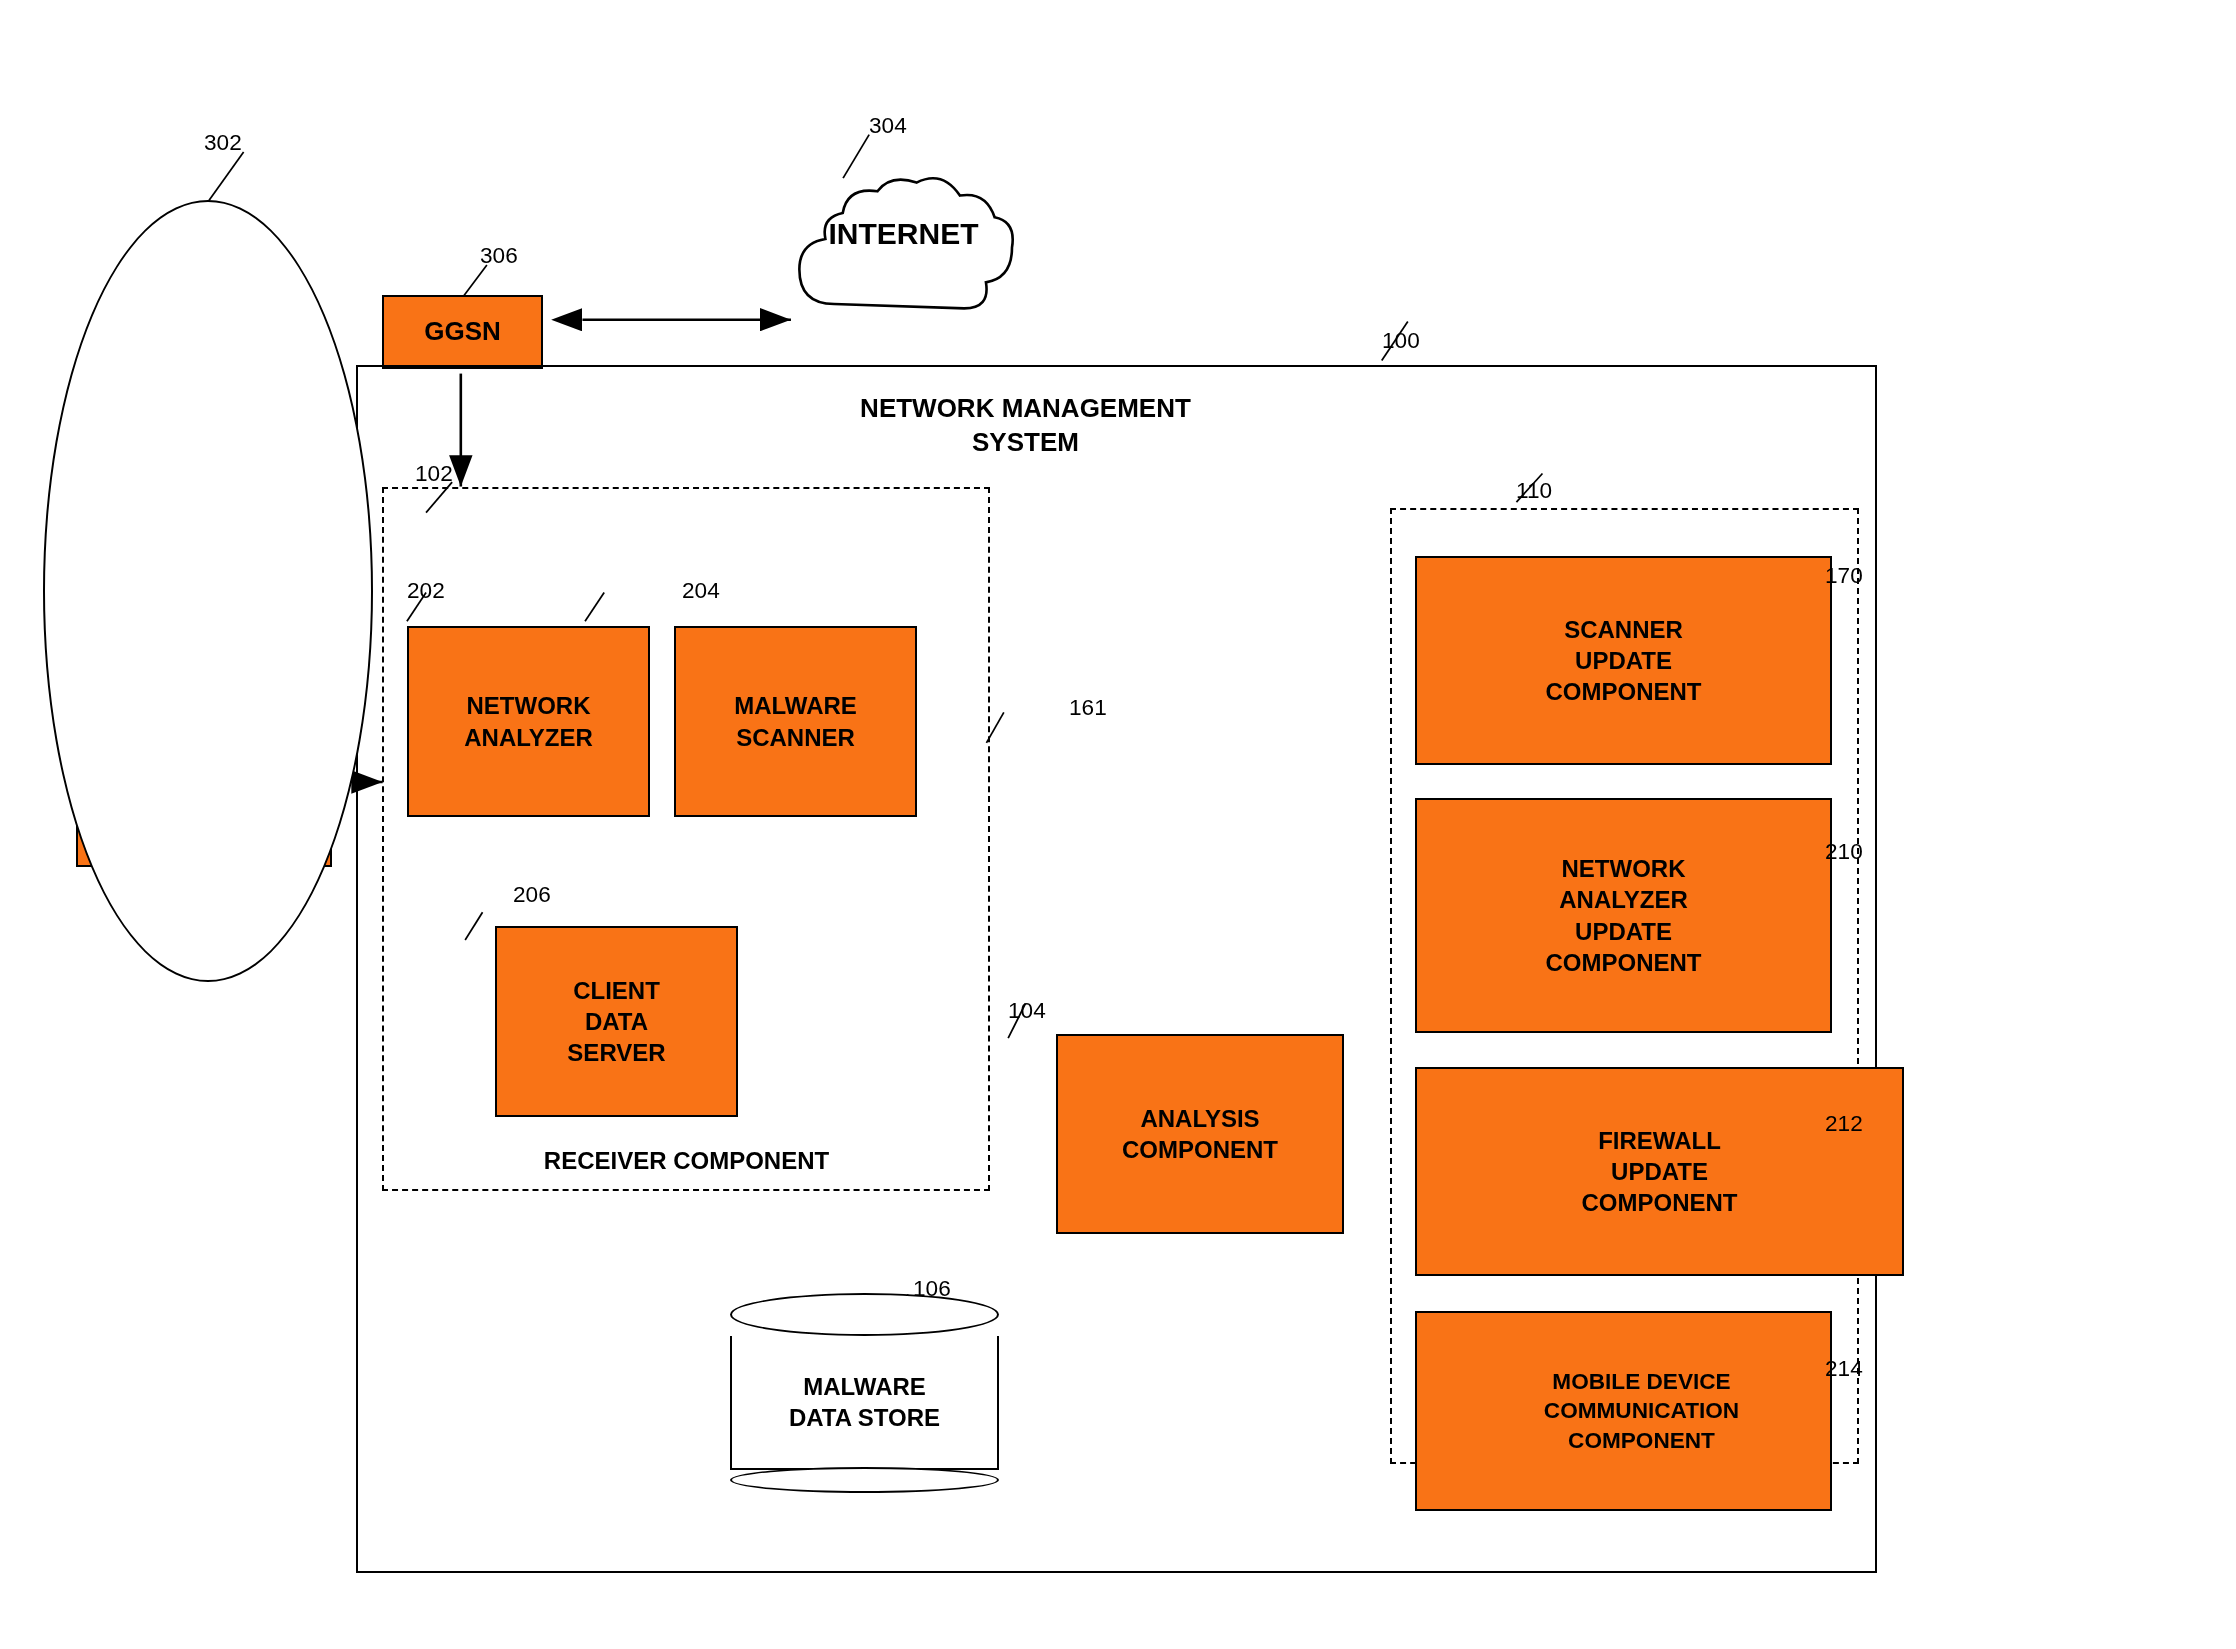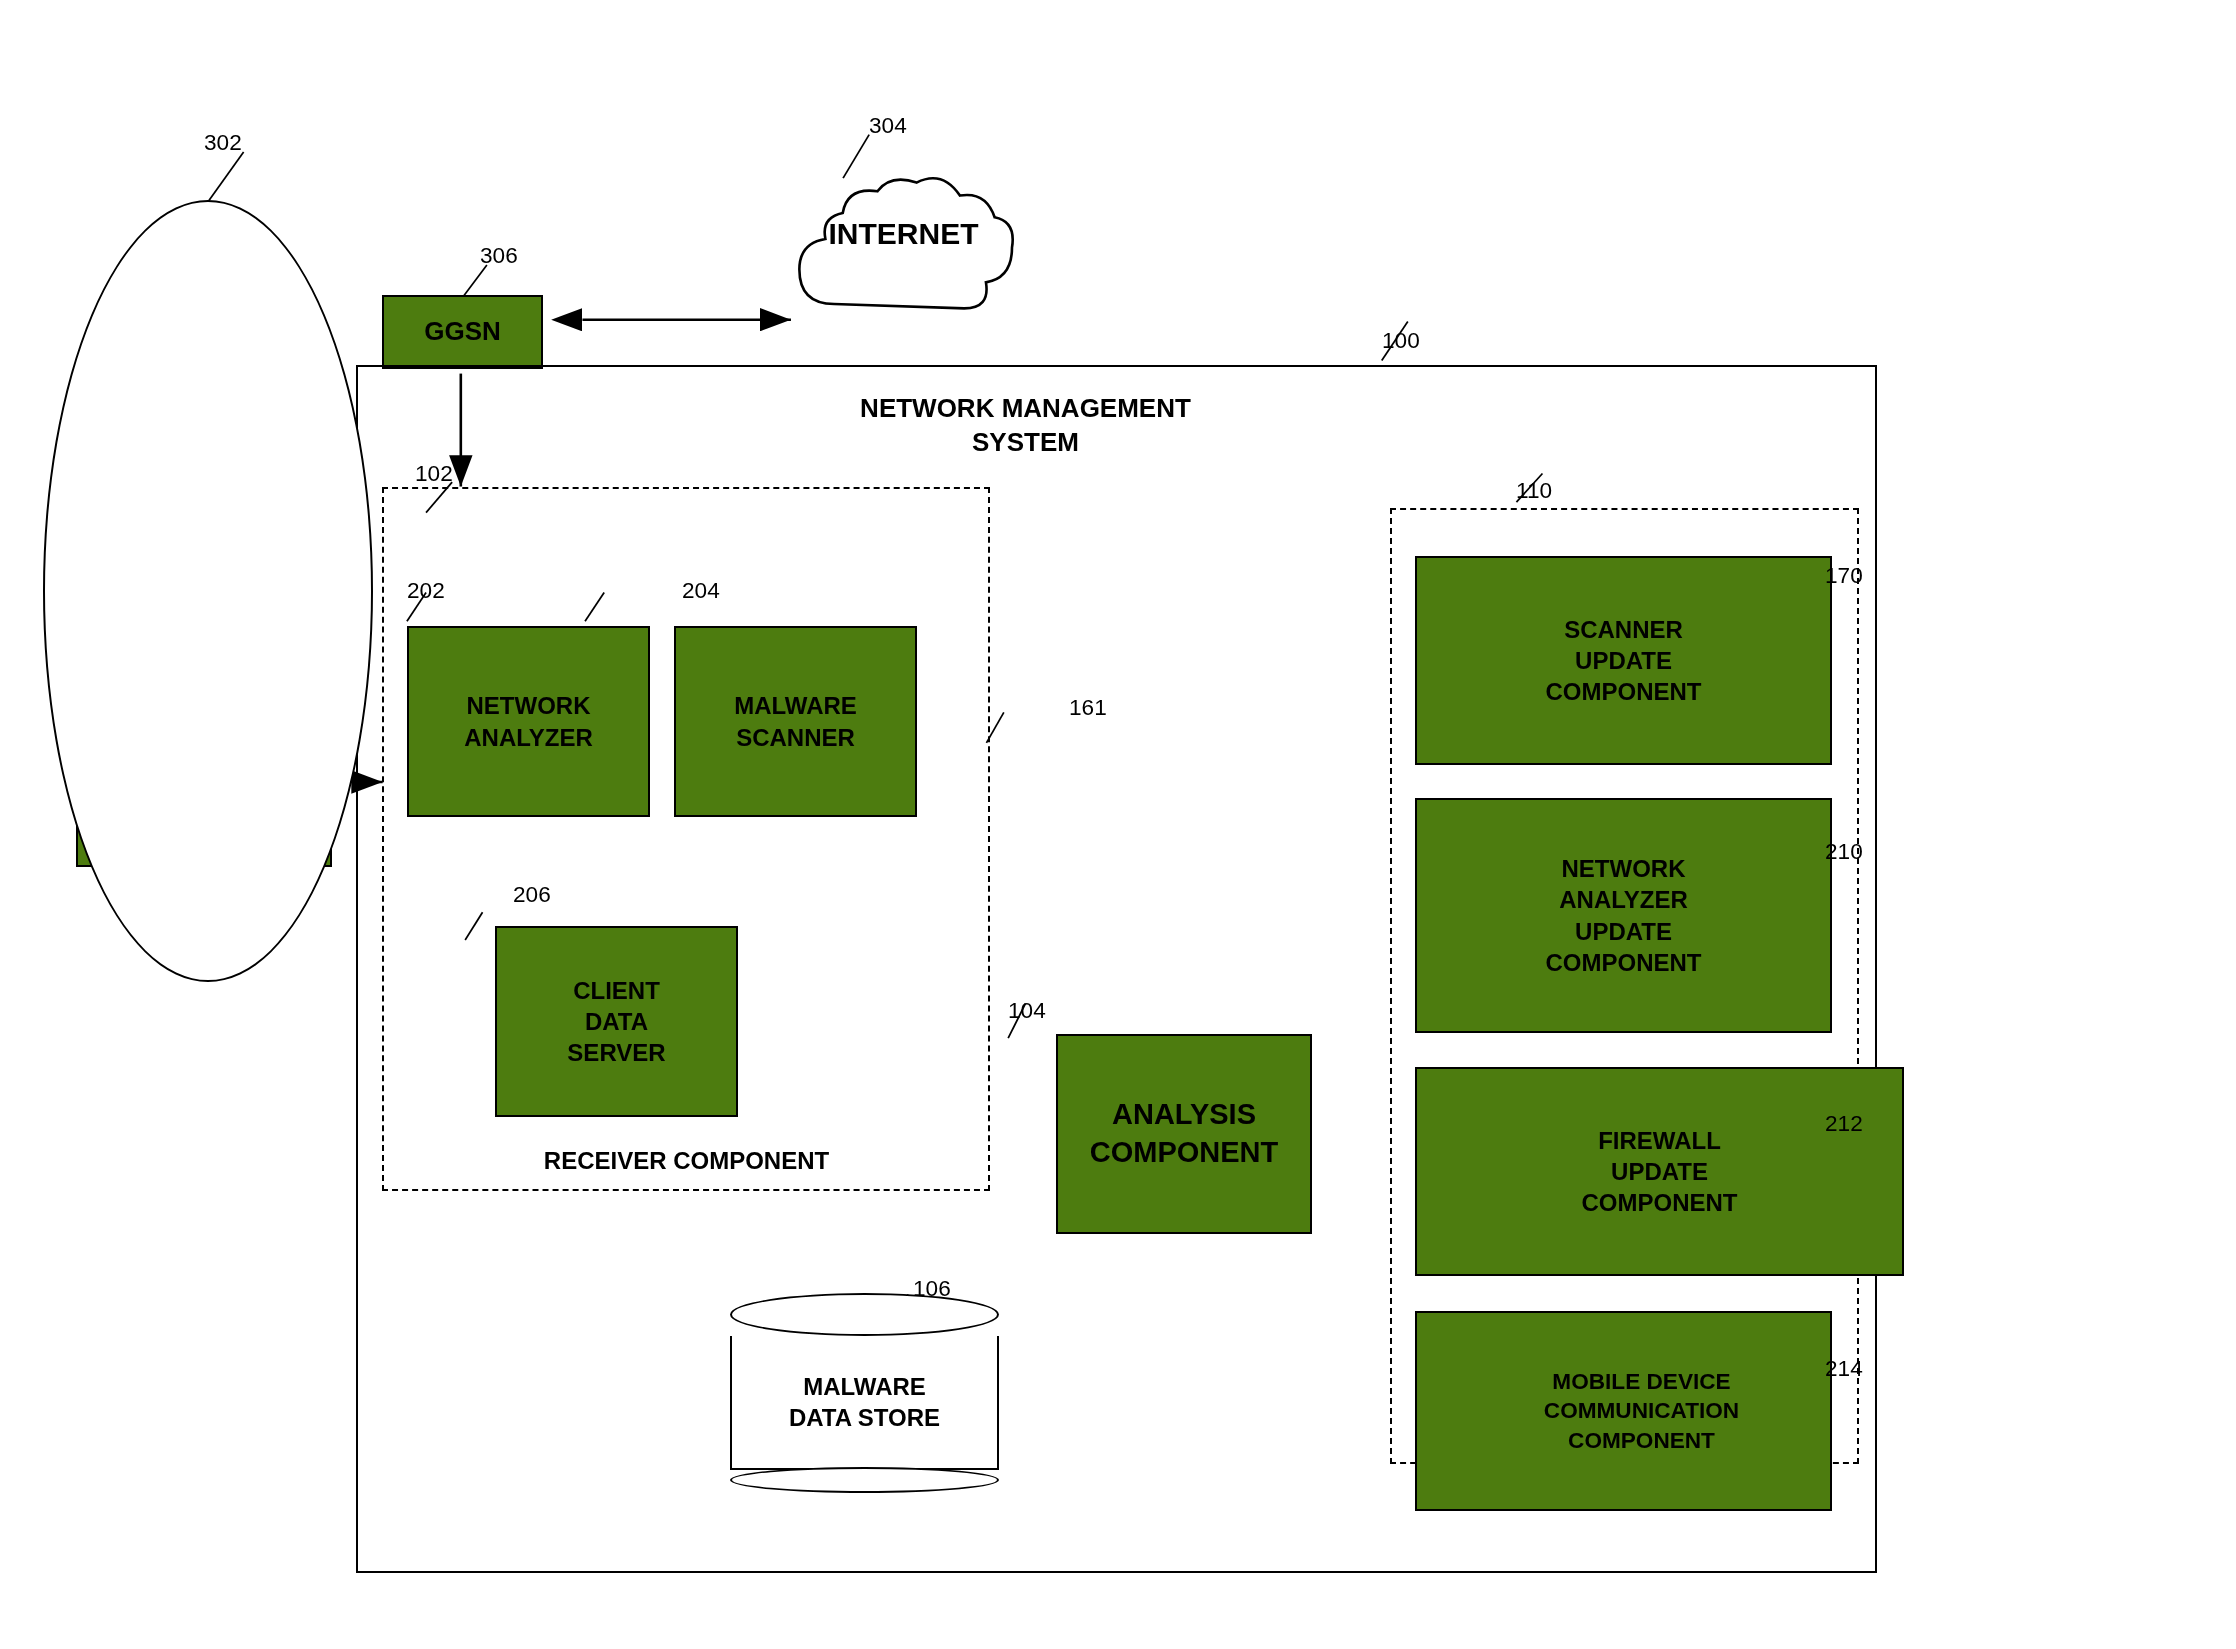--- a/index.html
+++ b/index.html
@@ -21,21 +21,21 @@
     .ref-label {
       position: absolute;
       font-size: 22.6px;
       font-weight: normal;
       color: #000;
     }
     
     .box {
       position: absolute;
       border: 2.6px solid #000;
-      background: #4d7c0f;
+      background: #f97316;
       display: flex;
       align-items: center;
       justify-content: center;
       text-align: center;
       font-size: 24px;
       font-weight: bold;
       line-height: 1.3;
     }
     .box-dashed {
       border: 2.6px dashed #000;
@@ -218,21 +218,21 @@
   </div>
   <div class="ref-label" style="left:682px; top:578px;">204</div>
 
   <div class="box" style="left:495px; top:926px; width:243px; height:191px; font-size:24px;">
     <span>CLIENT<br>DATA<br>SERVER</span>
   </div>
   <div class="ref-label" style="left:513px; top:882px;">206</div>
 
   <div class="ref-label" style="left:1069px; top:695px;">161</div>
 
-  <div class="box" style="left:1056px; top:1034px; width:256px; height:200px; font-size:29px;">
+  <div class="box" style="left:1056px; top:1034px; width:288px; height:200px; font-size:24px;">
     <span>ANALYSIS<br>COMPONENT</span>
   </div>
   <div class="ref-label" style="left:1008px; top:998px;">104</div>
 
   <div class="cylinder" style="left:730px; top:1293px; width:269px; height:200px;">
     <div class="cylinder-top" style="height:43px; border-radius:50%; border:2.6px solid #000; background:#fff; width:100%;"></div>
     <div class="cylinder-body" style="border-left:2.6px solid #000; border-right:2.6px solid #000; border-bottom:2.6px solid #000; background:#fff; width:100%; flex:1; display:flex; align-items:center; justify-content:center; font-size:24px; font-weight:bold; text-align:center; line-height:1.3;">
       <span>MALWARE<br>DATA STORE</span>
     </div>
     <div style="height:26px; border:2.6px solid #000; border-radius:50%; background:#fff; width:100%; margin-top:-2.6px;"></div>

